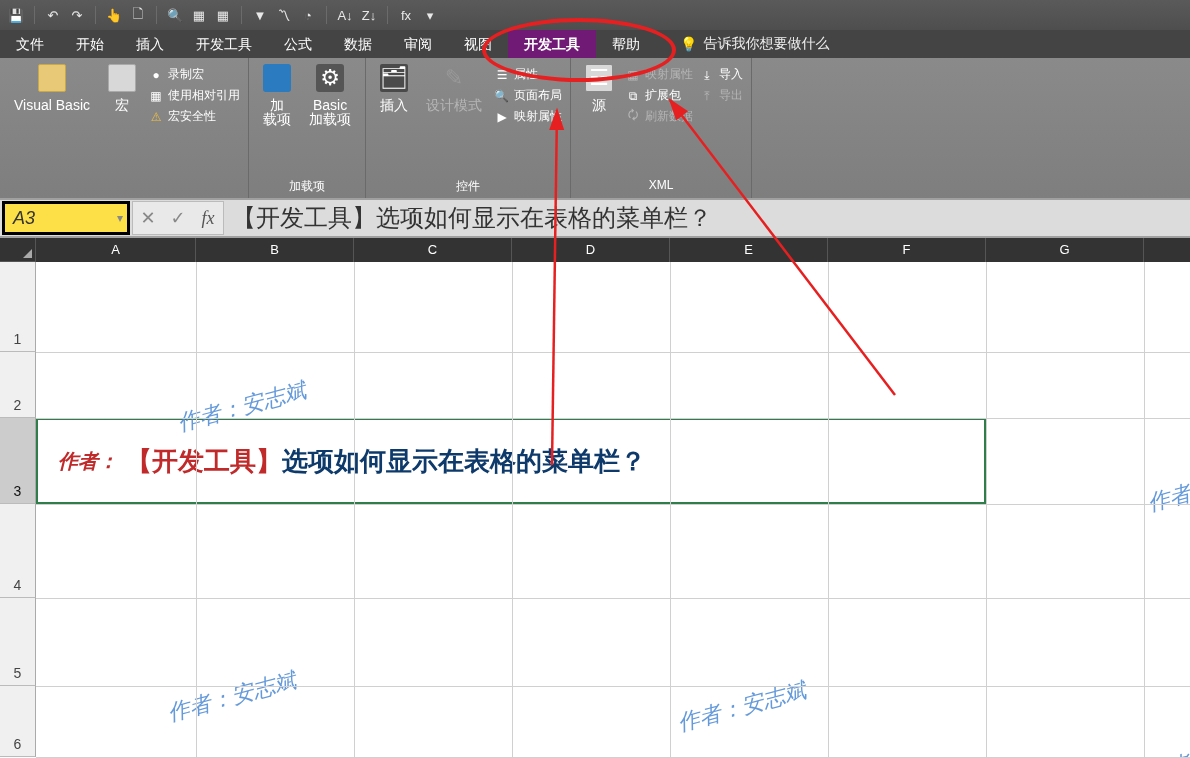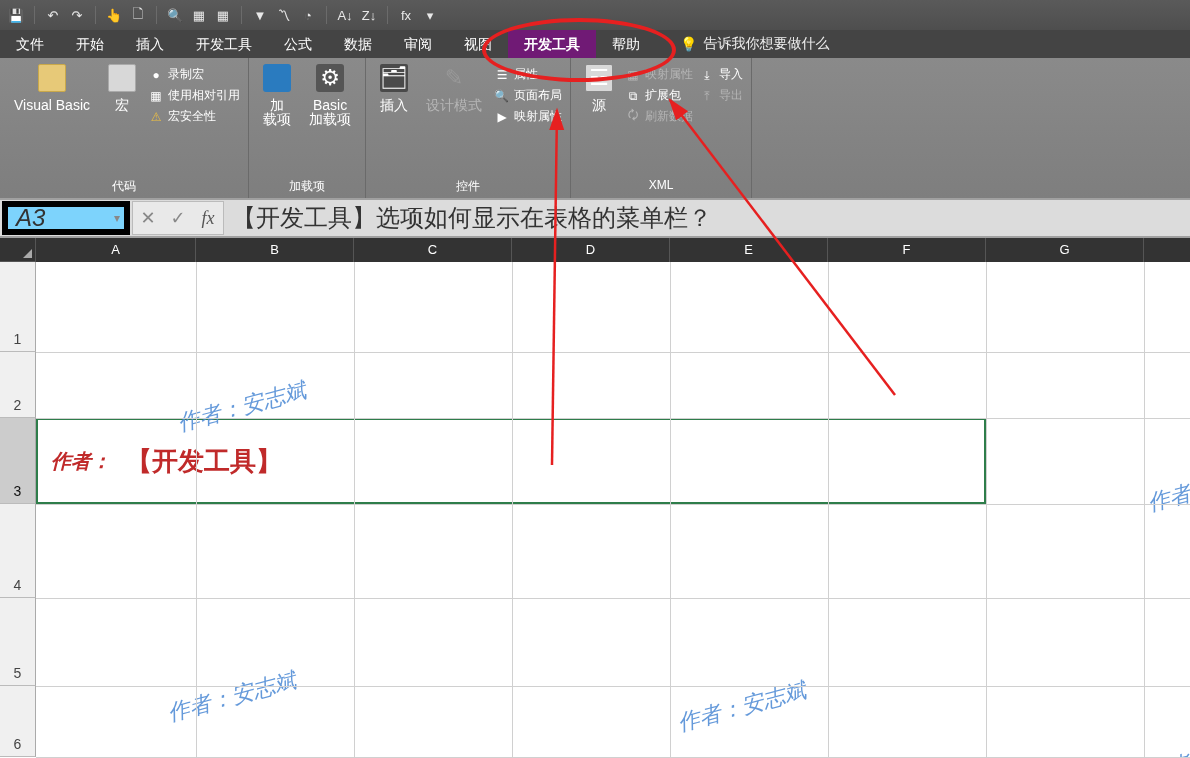--- a/index.html
+++ b/index.html
@@ -36,21 +36,21 @@
   .ico-macro { background: #d8d8d8; border: 1px solid #aaa; border-radius: 2px; }
   .ico-addin { background: #2a7bbf; border-radius: 3px; }
   .ico-exceladdin { background: #555; border-radius: 3px; }
   .ico-comaddin { background: #f0f0f0; border: 1px solid #aaa; border-radius: 2px; }
   .ico-insert { background: #4a4a4a; border-radius: 2px; }
   .ico-design { color: #999; }
   .ico-src { background: #d8d8d8; border: 1px solid #888; border-radius: 2px; }
   
   
   .formula-bar { height: 40px; border-top: 2px solid #a0a0a0; border-bottom: 2px solid #a0a0a0; background: #dcdcdc; display: flex; align-items: center; }
-  .name-box { width: 128px; height: 34px; background: #7dd3fc; border: 6px solid #000000; display: flex; align-items: center; padding: 0 8px; font-size: 24px; font-style: italic; color: #333; margin: 0 2px; position: relative; }
+  .name-box { width: 128px; height: 34px; background: #fde047; border: 3px solid #000000; display: flex; align-items: center; padding: 0 8px; font-size: 18px; font-style: italic; color: #333; margin: 0 2px; position: relative; }
   .name-box::after { content: "▾"; position: absolute; right: 4px; color: #888; font-size: 12px; font-style: normal; }
   .fb-btns { display: flex; align-items: center; height: 34px; background: #e9e9e9; border: 1px solid #bbb; }
   .fb-btn { width: 30px; height: 34px; display: inline-flex; align-items: center; justify-content: center; color: #888; font-size: 18px; cursor: pointer; }
   .fb-fx { font-style: italic; font-family: Georgia, serif; color: #555; }
   .fb-input { flex: 1; height: 34px; font-size: 24px; color: #333; padding: 0 8px; display: flex; align-items: center; font-family: "Microsoft YaHei"; }
   
   
   .grid-wrap { position: relative; background: #fff; height: 520px; }
   .corner { position: absolute; left: 0; top: 0; width: 36px; height: 24px; background: #333; border-right: 1px solid #555; border-bottom: 1px solid #555; }
   .corner::after{ content:""; position:absolute; right:3px; bottom:3px; width:0; height:0; border-left:9px solid transparent; border-bottom:9px solid #aaa;}
@@ -136,21 +136,20 @@
         <div class="sm-btn">
             <span class="sico">▦</span>
             <span>使用相对引用</span>
           </div>
         <div class="sm-btn">
             <span class="sico" style="color:#f0c040">⚠</span>
             <span>宏安全性</span>
           </div>
       </div>
     </div>
-    <div class="group-label">代码</div>
   </div>
 
   <div class="group">
     <div class="group-content">
       <div class="big-btn">
           <span class="ico ico-addin"></span>
           <span class="lbl">加
 载项</span>
         </div>
       <div class="big-btn">
@@ -253,22 +252,23 @@
       <div class="rh" style="height: 94px;">4</div>
       <div class="rh" style="height: 88px;">5</div>
       <div class="rh" style="height: 71px;">6</div>
     </div>
   <div class="cells" id="cells">
 
     <div class="sel-box" id="selbox" style="left: 0px; top: 156px; width: 950px; height: 86px;"></div>
 
     <div class="rich-cell" id="richcell" style="left: 0px; top: 156px; height: 86px;">
       <span id="rc-bracket" style="color: rgb(192, 42, 42);">【开发工具】</span>
-    </div>
-    <div class="rich-cell" id="authorprefix" style="padding-left: 15px; font-size: 20px; left: 0px; top: 156px; height: 86px; color: rgb(192, 42, 42); font-style: italic;">作者：</div>
+        <span id="rc-rest" style="color: rgb(13, 58, 107);">选项如何显示在表格的菜单栏？</span>
+    </div>
+    <div class="rich-cell" id="authorprefix" style="padding-left: 22px; font-size: 20px; left: 0px; top: 156px; height: 86px; color: rgb(192, 42, 42); font-style: italic;">作者：</div>
 
     <div class="author-wm" style="left:140px; top:130px;">作者：安志斌</div>
     <div class="author-wm" style="left:1110px; top:210px;">作者：安志斌</div>
     <div class="author-wm" style="left:130px; top:420px;">作者：安志斌</div>
     <div class="author-wm" style="left:640px; top:430px;">作者：安志斌</div>
     <div class="author-wm" style="left:1110px; top:480px;">作者：安志斌</div>
   <div class="gridline-v" style="left: 160px;"></div>
       <div class="gridline-v" style="left: 318px;"></div>
       <div class="gridline-v" style="left: 476px;"></div>
       <div class="gridline-v" style="left: 634px;"></div>

